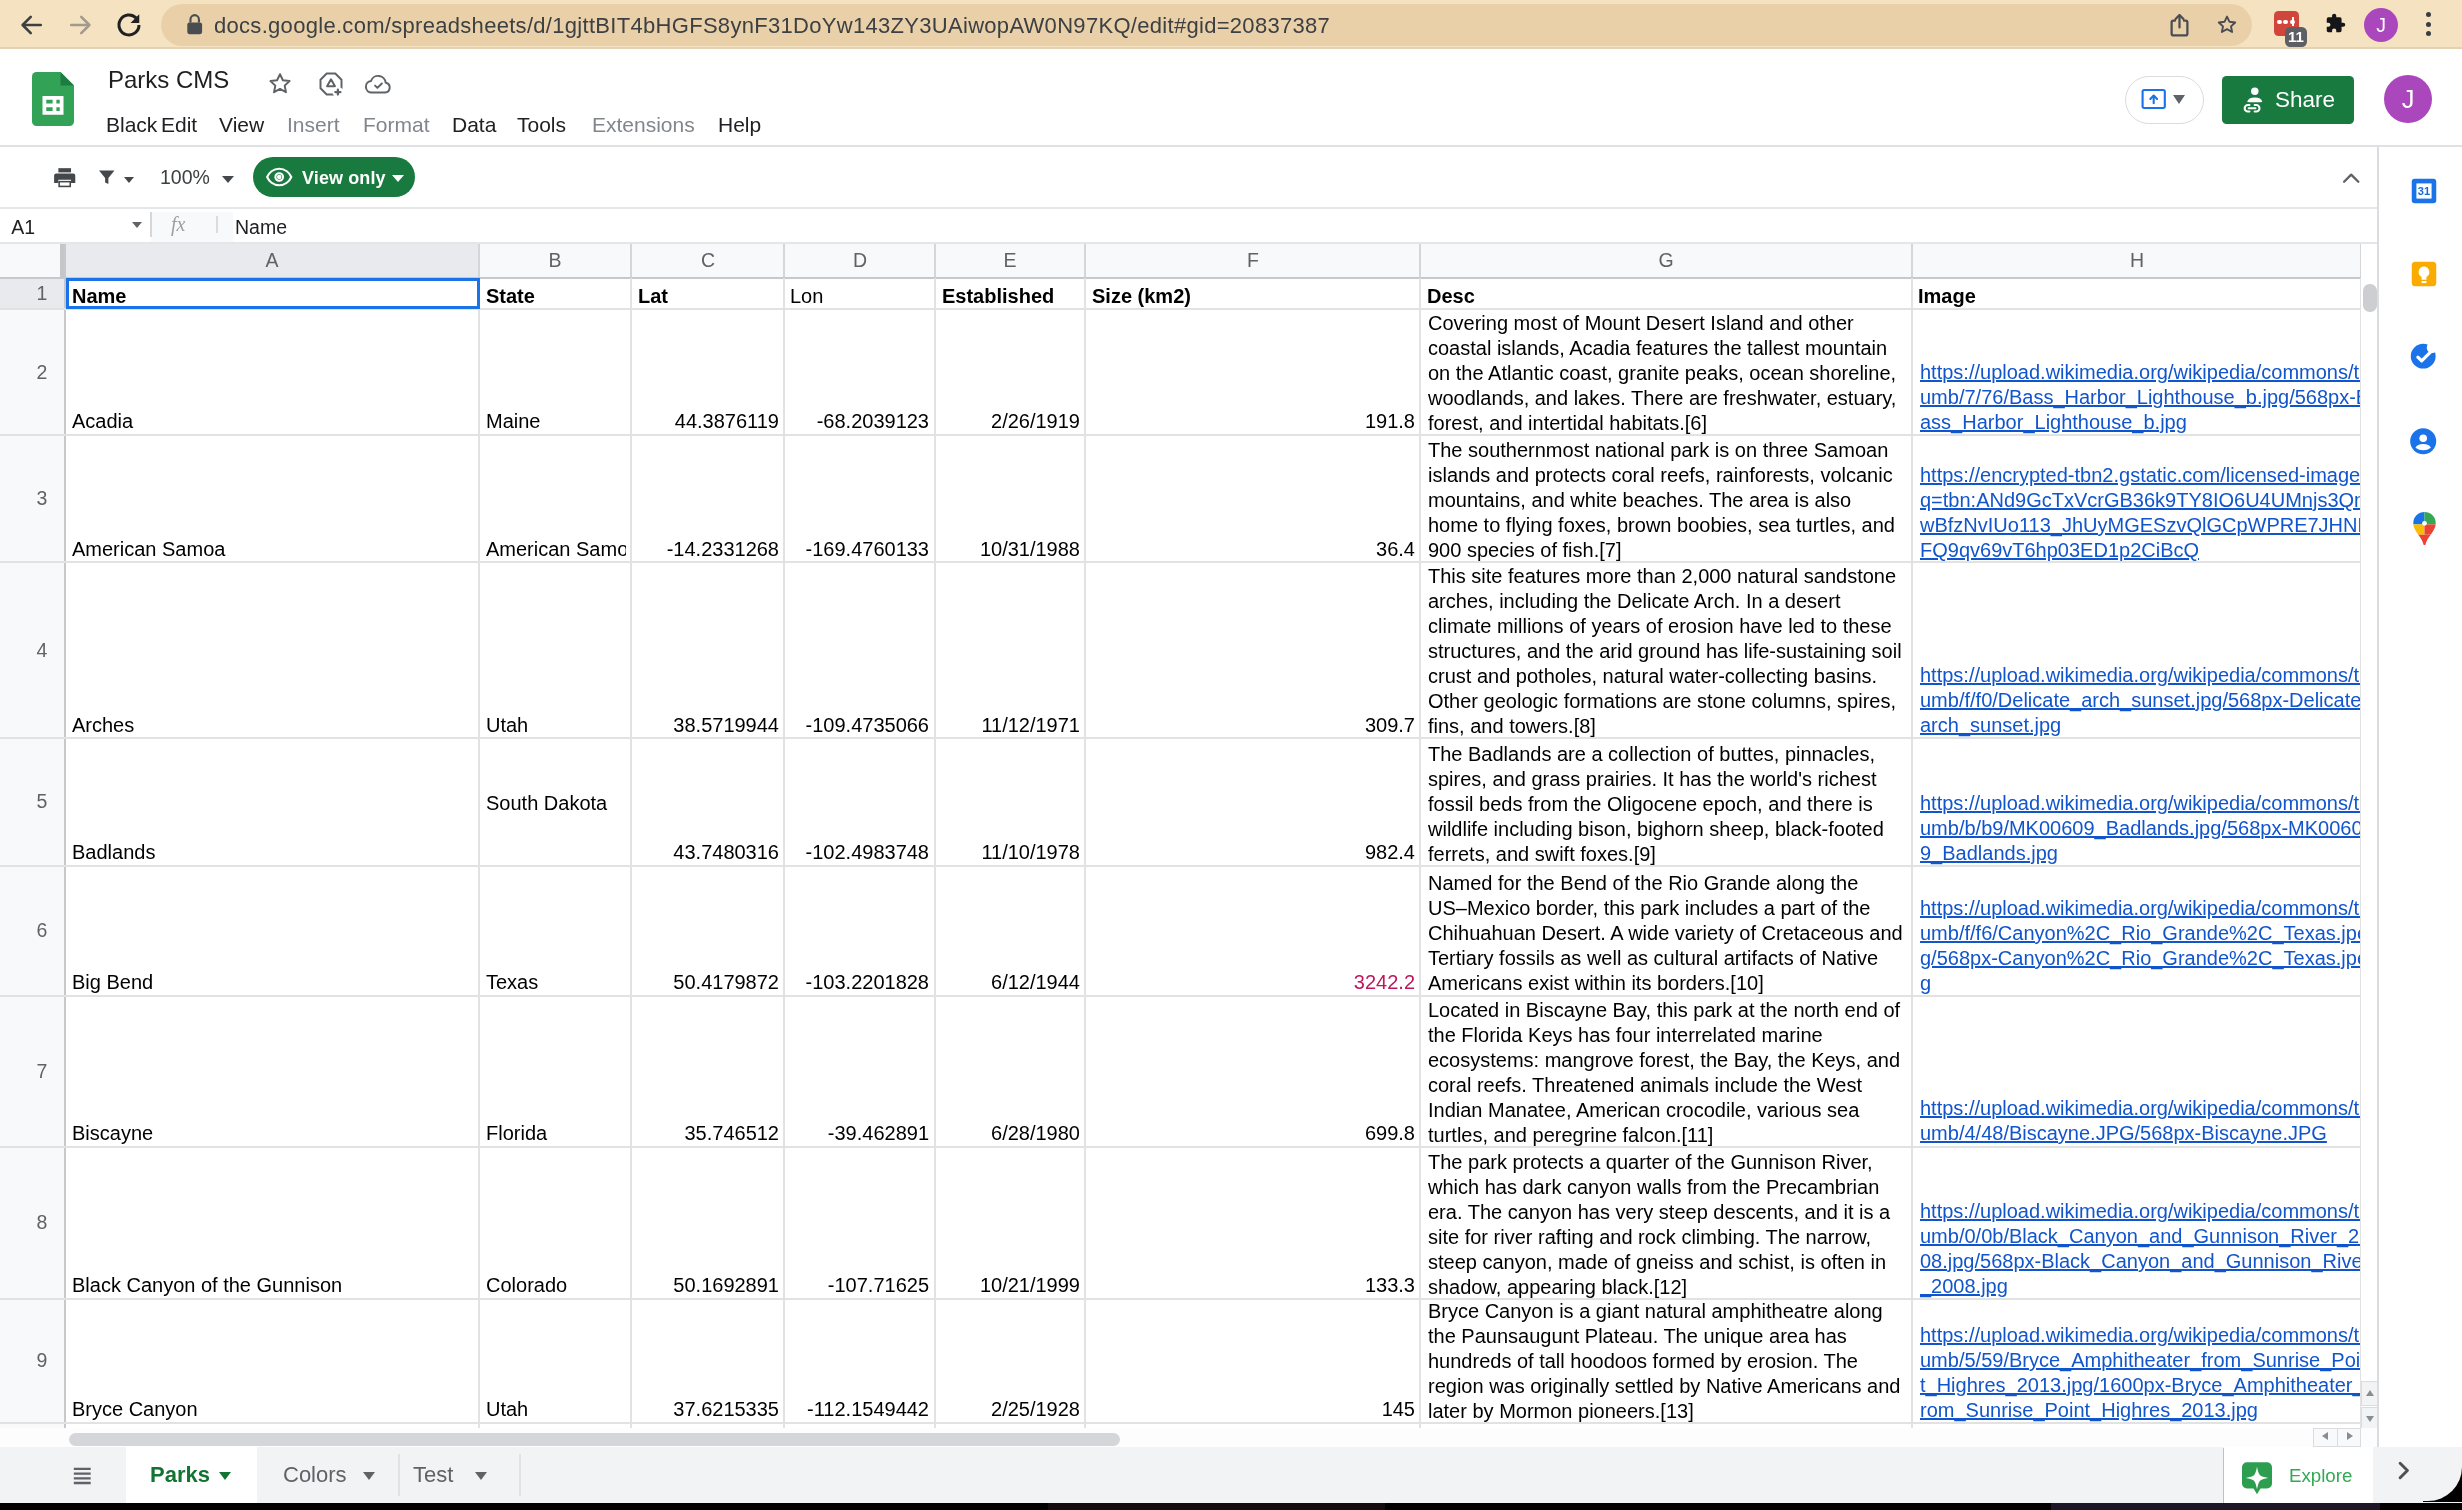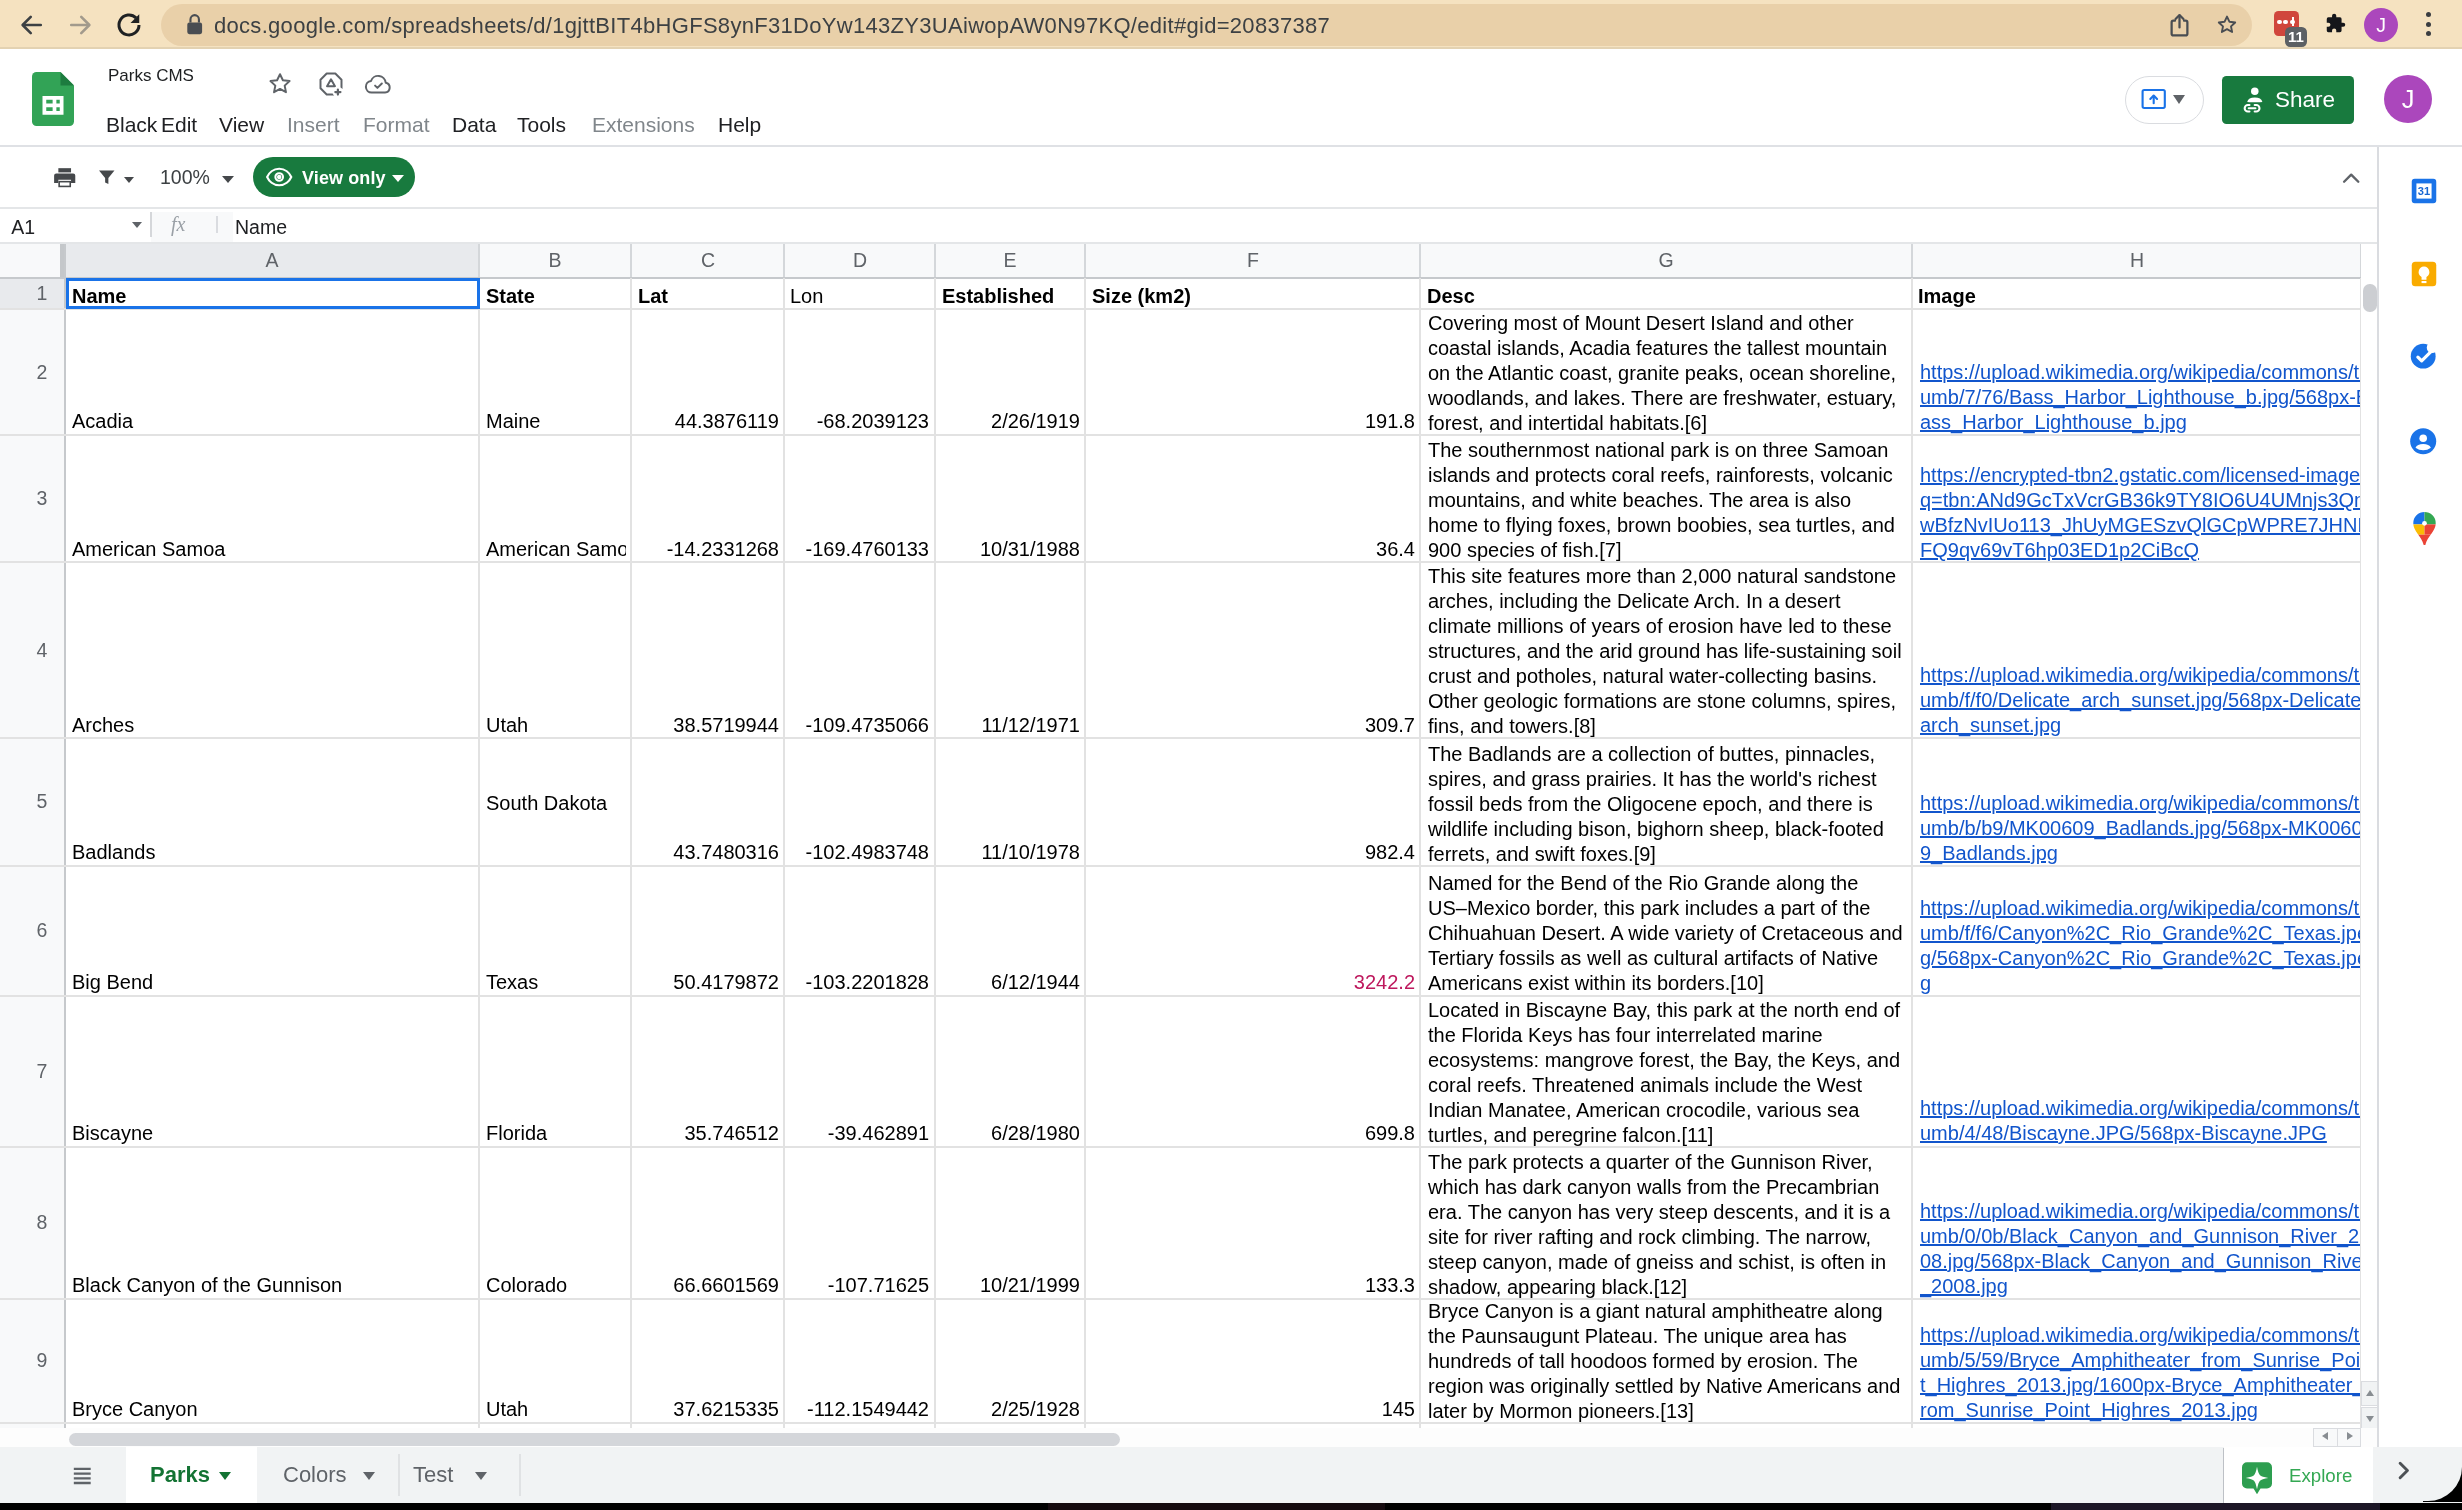--- a/index.html
+++ b/index.html
@@ -48,21 +48,21 @@
     </svg>
 <div class="abs" style="left:2364px;top:7.5px;width:34px;height:34px;background:#ab47bc;border-radius:50%;color:#fff;font-size:19.5px;text-align:center;line-height:34px">J</div>
 <div class="abs" style="left:2426px;top:12px;width:5.2px;height:5.2px;background:#3a3d40;border-radius:50%"></div>
 <div class="abs" style="left:2426px;top:22px;width:5.2px;height:5.2px;background:#3a3d40;border-radius:50%"></div>
 <div class="abs" style="left:2426px;top:31px;width:5.2px;height:5.2px;background:#3a3d40;border-radius:50%"></div>
 <svg class="abs" style="left:32px;top:72px" width="42" height="54" viewBox="0 0 56 72">
 <path d="M6 0 H38 L56 18 V66 a6 6 0 0 1-6 6 H6 a6 6 0 0 1-6-6 V6 a6 6 0 0 1 6-6 z" fill="#32a356"></path>
 <path d="M38 0 L56 18 H38 z" fill="#1d7c3f"></path>
 <path d="M14 32 h28 v25 h-28 z M19 37 v5 h8.5 v-5 z m13.5 0 v5 H37 v-5 z M19 47 v5 h8.5 v-5 z m13.5 0 v5 H37 v-5 z" fill="#fff" fill-rule="evenodd"></path>
 </svg>
-<div class="abs" style="left:108px;top:66px;font-size:17px;color:#1d1f21">Parks CMS</div>
+<div class="abs" style="left:108px;top:66px;font-size:24px;color:#1d1f21">Parks CMS</div>
 <svg class="abs" style="left:266px;top:70px" width="28" height="28" viewBox="0 0 24 24" fill="none" stroke="#5f6368" stroke-width="1.7" stroke-linejoin="round">
       <path d="M12 3.6l2.5 5.2 5.7.7-4.2 3.9 1.1 5.6L12 16.2 6.9 19l1.1-5.6L3.8 9.5l5.7-.7z"></path>
     </svg>
 <svg class="abs" style="left:317px;top:70px" width="28" height="28" viewBox="0 0 24 24" fill="none" stroke="#5f6368" stroke-width="1.7" stroke-linejoin="round">
       <path d="M8.3 3h7.4L21 8.3v7.4L15.7 21H8.3L3 15.7V8.3z"></path>
       <path d="M12 8l3.4 5.9H8.6z"></path>
       <circle cx="17.9" cy="18.9" r="4.6" fill="#fff" stroke="none"></circle>
       <path d="M17.9 16.7v4.4M15.7 18.9h4.4" stroke-linecap="round" stroke-width="1.9"></path>
     </svg>
 <svg class="abs" style="left:364px;top:72px" width="28" height="22.5" viewBox="0 0 24 19" fill="none" stroke="#5f6368" stroke-width="1.7" stroke-linejoin="round" stroke-linecap="round">
@@ -230,21 +230,21 @@
 <div class="abs" style="left:72px;top:1121px;width:402px;height:25px;line-height:25px;font-size:20px;color:#000;white-space:nowrap;overflow:hidden">Biscayne</div>
 <div class="abs" style="left:486px;top:1121px;width:140px;height:25px;line-height:25px;font-size:20px;color:#000;white-space:nowrap;overflow:hidden">Florida</div>
 <div class="abs" style="left:638px;top:1121px;width:141px;height:25px;line-height:25px;font-size:20px;color:#000;white-space:nowrap;overflow:hidden;text-align:right">35.746512</div>
 <div class="abs" style="left:790px;top:1121px;width:139px;height:25px;line-height:25px;font-size:20px;color:#000;white-space:nowrap;overflow:hidden;text-align:right">-39.462891</div>
 <div class="abs" style="left:942px;top:1121px;width:138px;height:25px;line-height:25px;font-size:20px;color:#000;white-space:nowrap;overflow:hidden;text-align:right">6/28/1980</div>
 <div class="abs" style="left:1092px;top:1121px;width:323px;height:25px;line-height:25px;font-size:20px;color:#000;white-space:nowrap;overflow:hidden;text-align:right">699.8</div>
 <div class="abs" style="left:1428px;top:998px;width:481px;height:148px;line-height:25px;font-size:20px;color:#000;overflow:hidden;white-space:nowrap">Located in Biscayne Bay, this park at the north end of<br>the Florida Keys has four interrelated marine<br>ecosystems: mangrove forest, the Bay, the Keys, and<br>coral reefs. Threatened animals include the West<br>Indian Manatee, American crocodile, various sea<br>turtles, and peregrine falcon.[11]</div>
 <div class="abs" style="left:1920px;top:1096px;width:440px;height:49px;line-height:25px;font-size:20px;color:#1155cc;text-decoration:underline;overflow:hidden;white-space:nowrap">https://upload.wikimedia.org/wikipedia/commons/thumb<br>umb/4/48/Biscayne.JPG/568px-Biscayne.JPG</div>
 <div class="abs" style="left:72px;top:1273px;width:402px;height:25px;line-height:25px;font-size:20px;color:#000;white-space:nowrap;overflow:hidden">Black Canyon of the Gunnison</div>
 <div class="abs" style="left:486px;top:1273px;width:140px;height:25px;line-height:25px;font-size:20px;color:#000;white-space:nowrap;overflow:hidden">Colorado</div>
-<div class="abs" style="left:638px;top:1273px;width:141px;height:25px;line-height:25px;font-size:20px;color:#000;white-space:nowrap;overflow:hidden;text-align:right">66.6601569</div>
+<div class="abs" style="left:638px;top:1273px;width:141px;height:25px;line-height:25px;font-size:20px;color:#000;white-space:nowrap;overflow:hidden;text-align:right">50.1692891</div>
 <div class="abs" style="left:790px;top:1273px;width:139px;height:25px;line-height:25px;font-size:20px;color:#000;white-space:nowrap;overflow:hidden;text-align:right">-107.71625</div>
 <div class="abs" style="left:942px;top:1273px;width:138px;height:25px;line-height:25px;font-size:20px;color:#000;white-space:nowrap;overflow:hidden;text-align:right">10/21/1999</div>
 <div class="abs" style="left:1092px;top:1273px;width:323px;height:25px;line-height:25px;font-size:20px;color:#000;white-space:nowrap;overflow:hidden;text-align:right">133.3</div>
 <div class="abs" style="left:1428px;top:1150px;width:481px;height:148px;line-height:25px;font-size:20px;color:#000;overflow:hidden;white-space:nowrap">The park protects a quarter of the Gunnison River,<br>which has dark canyon walls from the Precambrian<br>era. The canyon has very steep descents, and it is a<br>site for river rafting and rock climbing. The narrow,<br>steep canyon, made of gneiss and schist, is often in<br>shadow, appearing black.[12]</div>
 <div class="abs" style="left:1920px;top:1199px;width:440px;height:99px;line-height:25px;font-size:20px;color:#1155cc;text-decoration:underline;overflow:hidden;white-space:nowrap">https://upload.wikimedia.org/wikipedia/commons/thumb<br>umb/0/0b/Black_Canyon_and_Gunnison_River_20<br>08.jpg/568px-Black_Canyon_and_Gunnison_Rive<br>_2008.jpg</div>
 <div class="abs" style="left:72px;top:1397px;width:402px;height:25px;line-height:25px;font-size:20px;color:#000;white-space:nowrap;overflow:hidden">Bryce Canyon</div>
 <div class="abs" style="left:486px;top:1397px;width:140px;height:25px;line-height:25px;font-size:20px;color:#000;white-space:nowrap;overflow:hidden">Utah</div>
 <div class="abs" style="left:638px;top:1397px;width:141px;height:25px;line-height:25px;font-size:20px;color:#000;white-space:nowrap;overflow:hidden;text-align:right">37.6215335</div>
 <div class="abs" style="left:790px;top:1397px;width:139px;height:25px;line-height:25px;font-size:20px;color:#000;white-space:nowrap;overflow:hidden;text-align:right">-112.1549442</div>
 <div class="abs" style="left:942px;top:1397px;width:138px;height:25px;line-height:25px;font-size:20px;color:#000;white-space:nowrap;overflow:hidden;text-align:right">2/25/1928</div>

